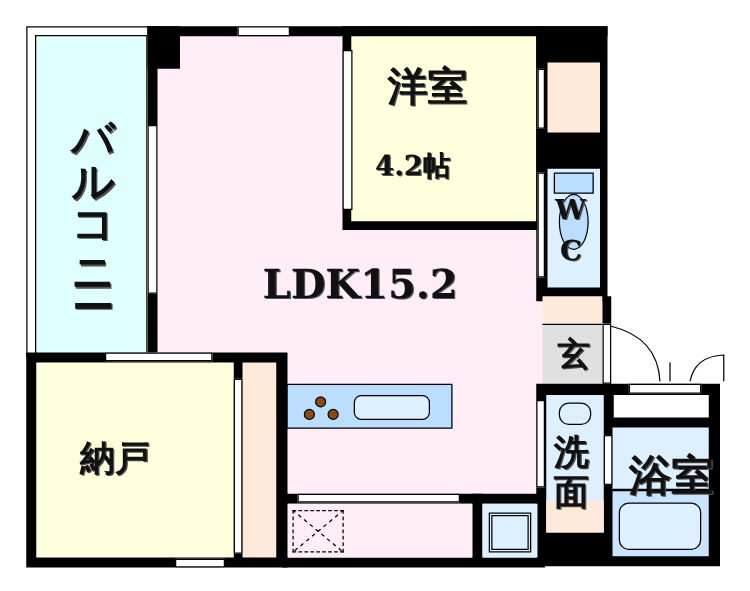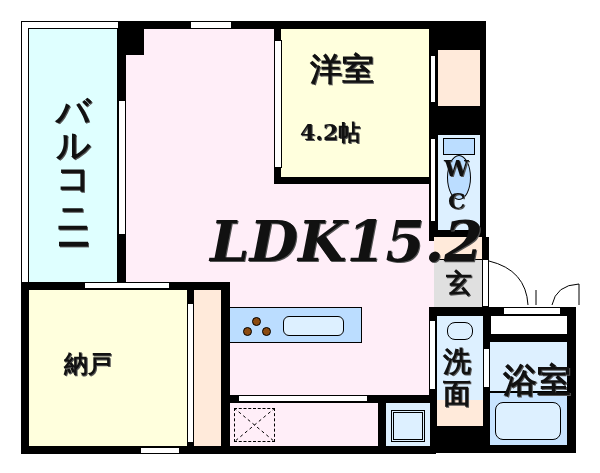--- a/index.html
+++ b/index.html
@@ -92,15 +92,15 @@
 <div class="abs" style="left:243px;top:327px;width:9px;height:9px;border-radius:50%;background:#8B4A10;border:1px solid #000;"></div>
 <div class="abs" style="left:262px;top:327px;width:9px;height:9px;border-radius:50%;background:#8B4A10;border:1px solid #000;"></div>
 <div class="abs" style="left:283px;top:316px;width:61px;height:20px;border:1px solid #000;border-radius:6px;background:#DDF0FF;"></div>
 
 <div class="abs wall" style="left:21px;top:282px;width:209px;height:172px;"></div>
 <div class="abs" style="left:29px;top:290px;width:158px;height:156px;background:#FFFFDD;"></div>
 <div class="abs win" style="left:84px;top:282px;width:86px;height:7px;"></div>
 <div class="abs win" style="left:140px;top:447px;width:40px;height:7px;"></div>
 <div class="abs" style="left:194px;top:290px;width:27px;height:156px;background:#FFEADA;"></div>
 <div class="abs win" style="left:187px;top:303px;width:7px;height:140px;"></div>
-<div class="lbl" style="left:64px;top:348px;font-size:24px;">納戸</div>
+<div class="lbl" style="left:64px;top:348px;font-size:28px;">納戸</div>
 
-<div class="lbl" style="left:210px;top:208px;font-size:56px;font-style:italic;">LDK15.2</div>
+<div class="lbl" style="left:210px;top:208px;font-size:32px;">LDK15.2</div>
 
 </body></html>

